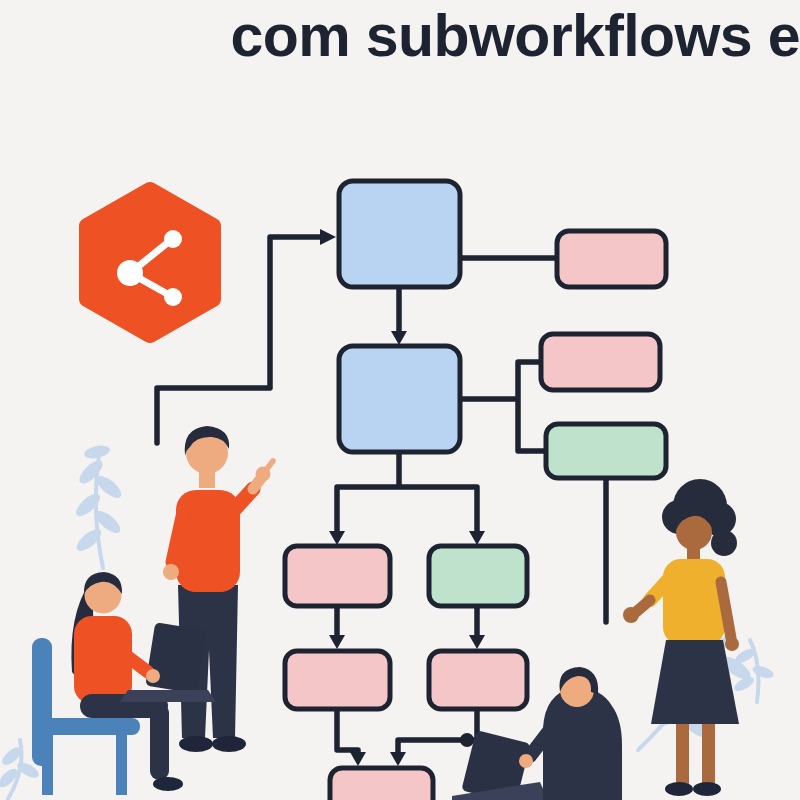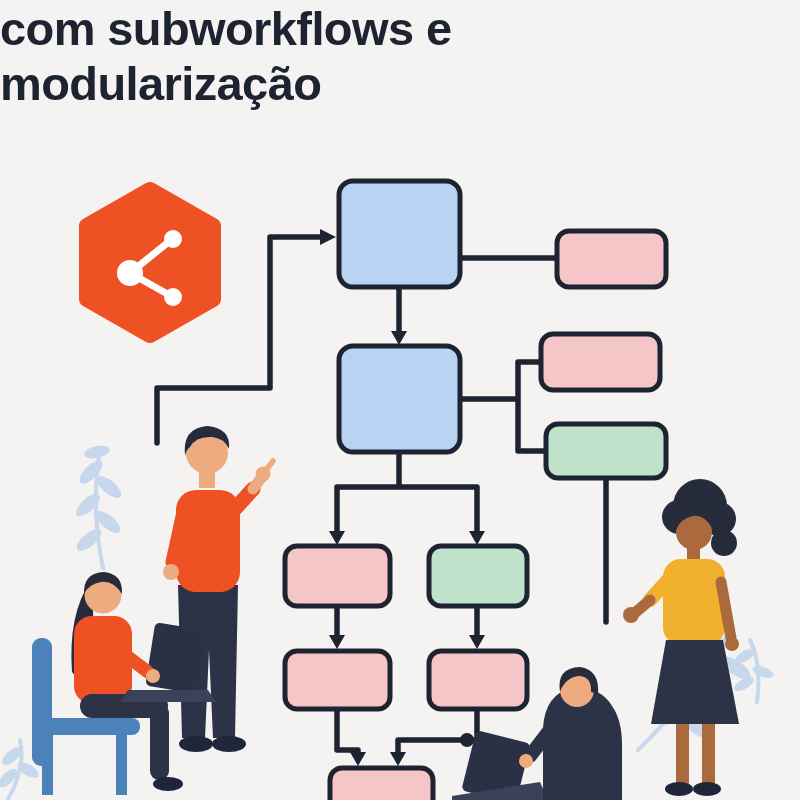--- a/index.html
+++ b/index.html
@@ -5,22 +5,22 @@
   html,body{margin:0;padding:0;}
   .stage{
     position:relative;
     width:800px;height:800px;
     overflow:hidden;
     background:var(--background,#f4f3f1);
     font-family:"Liberation Sans", sans-serif;
   }
   .title{
     position:absolute;top:2px;left:0;right:0;
-    margin:0;text-align:left;
-    font-weight:700;font-size:47px;line-height:1.17;
+    margin:0;text-align:right;
+    font-weight:700;font-size:59px;line-height:1.17;
     letter-spacing:-0.6px;
     color:var(--ink,#1d2330);
     z-index:3;
   }
   .scene{position:absolute;inset:0;z-index:2;}
   
   .connector{stroke:var(--ink,#1d2330);stroke-width:5.5;fill:none;stroke-linecap:round;stroke-linejoin:round;}
   .arrowhead{fill:var(--ink,#1d2330);stroke:none;}
   .node{stroke:var(--ink,#1d2330);stroke-width:5;}
   .node-blue{fill:var(--node-blue,#b9d3f2);}
@@ -50,21 +50,20 @@
   .leaf-fill{fill:var(--leaf,#c7d7ec);}
   .leaf-stem{stroke:var(--leaf,#c7d7ec);stroke-width:4;fill:none;stroke-linecap:round;}
 </style>
 </head>
 <body>
 
 <div class="stage">
 
   <h1 class="title">
     <span>com subworkflows e</span><br>
-    <span>modularização</span>
   </h1>
 
   <svg class="scene" viewBox="0 0 800 800" width="800" height="800">
 
     <g>
       <path class="leaf-stem" d="M 103 568 Q 91 510 99 455"></path>
       <ellipse class="leaf-fill" cx="97" cy="452" rx="13" ry="6" transform="rotate(-12 97 452)"></ellipse>
       <ellipse class="leaf-fill" cx="91" cy="472" rx="15" ry="6.5" transform="rotate(-45 91 472)"></ellipse>
       <ellipse class="leaf-fill" cx="109" cy="487" rx="15" ry="6.5" transform="rotate(40 109 487)"></ellipse>
       <ellipse class="leaf-fill" cx="88" cy="505" rx="15" ry="6.5" transform="rotate(-42 88 505)"></ellipse>

